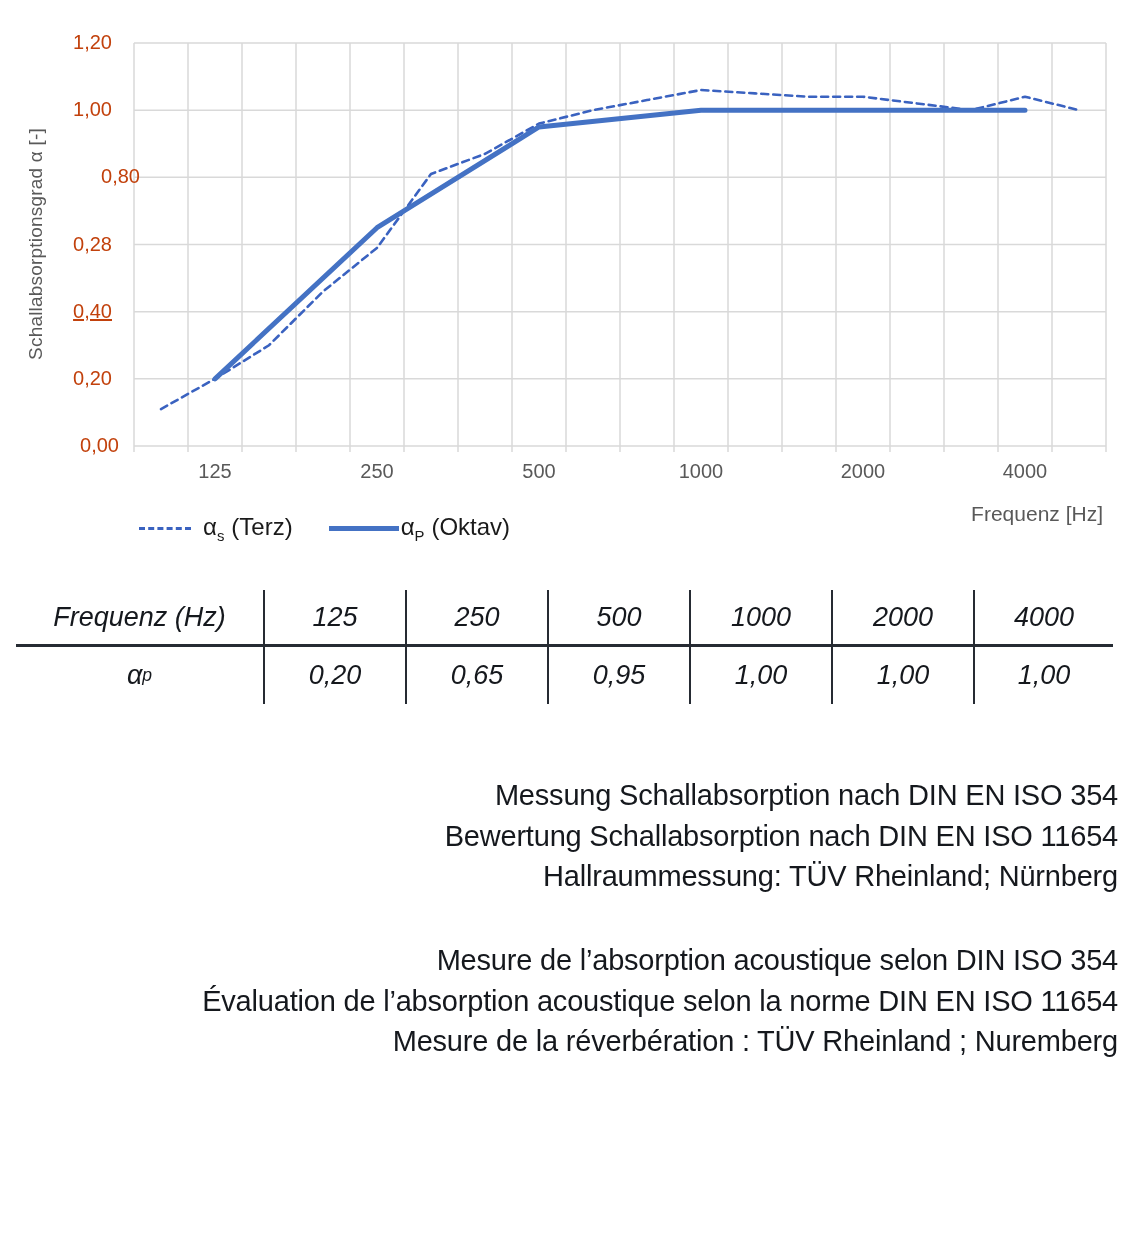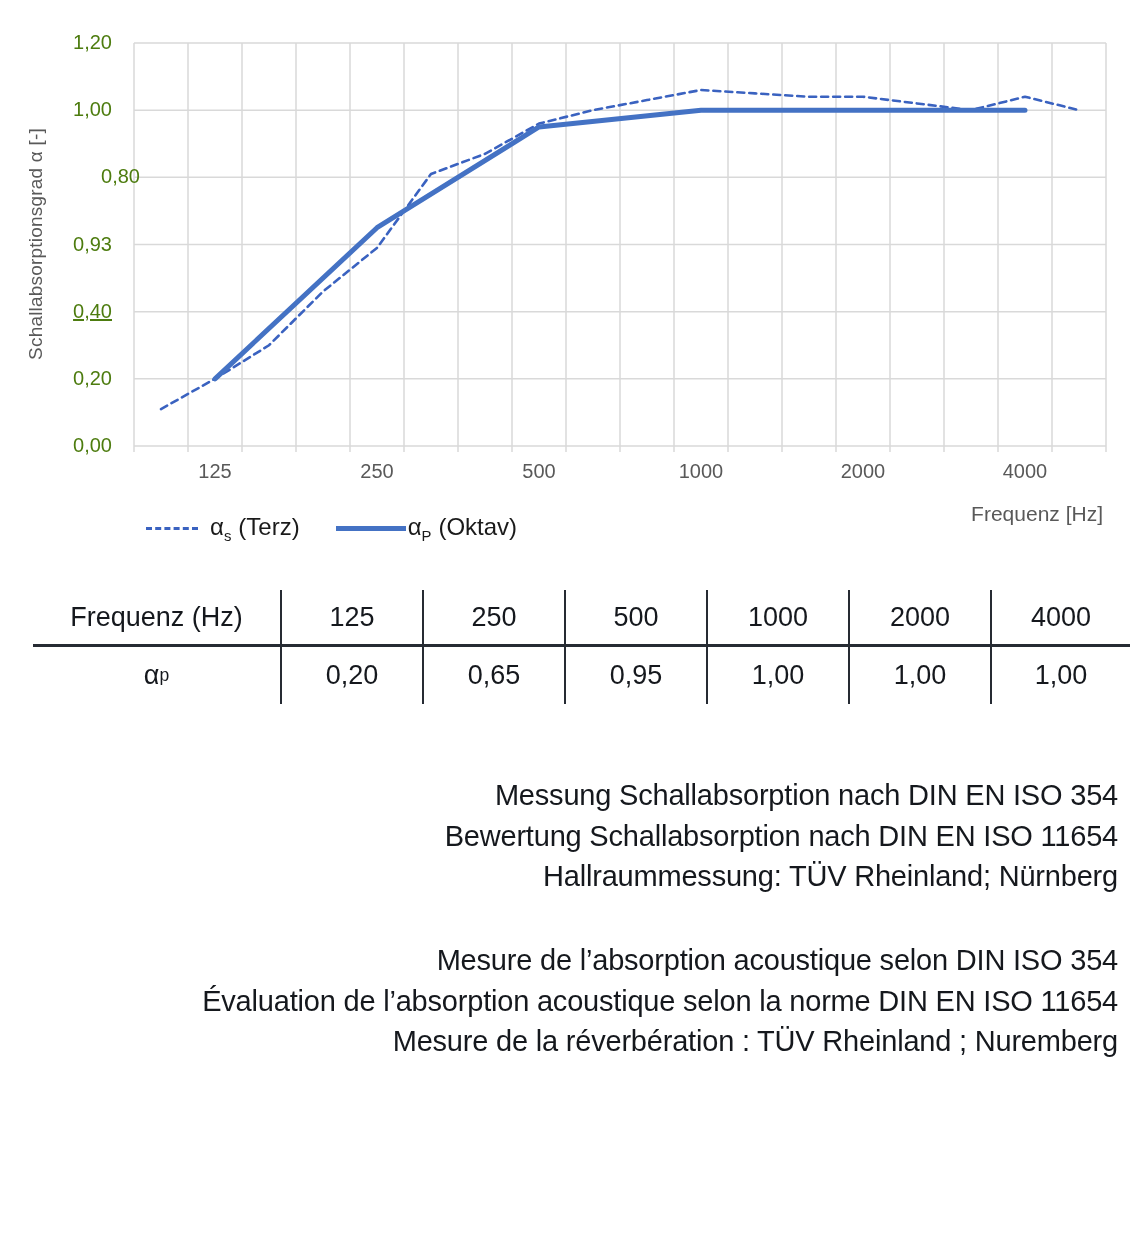--- a/index.html
+++ b/index.html
@@ -4,35 +4,35 @@
 <style>
   html,body{margin:0;padding:0;background:#fff;}
   .page{position:relative;width:1135px;height:1234px;background:#fff;overflow:hidden;
         font-family:"Liberation Sans",sans-serif;}
 
   
   .chart-area{position:absolute;left:0;top:0;width:1135px;height:560px;}
   .chart-area svg{position:absolute;left:0;top:0;}
   .y-axis-title{position:absolute;left:36px;top:244px;transform:translate(-50%,-50%) rotate(-90deg);
 stroke:none;color:#595959;font-size:19px;white-space:nowrap;letter-spacing:.2px;}
-  .y-tick{position:absolute;left:0;width:112px;text-align:right;color:#4d7c0f;font-size:20px;}
+  .y-tick{position:absolute;left:0;width:112px;text-align:right;color:#c2410c;font-size:20px;}
   .x-tick{position:absolute;width:90px;text-align:center;color:#595959;font-size:20px;}
   .x-axis-title{position:absolute;right:32px;top:502px;color:#595959;font-size:21px;text-align:right;}
 
-  .legend{position:absolute;left:146px;top:513px;display:flex;align-items:center;
+  .legend{position:absolute;left:139px;top:513px;display:flex;align-items:center;
           font-size:24px;color:#1a1a1a;}
   .legend .sample-dash{width:52px;border-top:3px dashed #3a62c0;margin-right:12px;}
   .legend .sample-solid{width:70px;height:5px;background:#4472c4;margin-left:36px;margin-right:2px;}
   .legend sub{font-size:0.62em;}
   .legend .lbl-txt{margin-left:7px;}
 
   
-  .freq-table{position:absolute;left:33px;top:590px;display:grid;
+  .freq-table{position:absolute;left:16px;top:590px;display:grid;
               grid-template-columns:247px 142px 142px 142px 142px 142px 140px;
-              grid-auto-rows:57px;color:#15181d;font-size:27px;}
+              grid-auto-rows:57px;color:#15181d;font-size:27px;font-style:italic;}
   .freq-table .cell{display:flex;align-items:center;justify-content:center;}
   .freq-table .cell.vline{border-left:2px solid #262b33;}
   .freq-table .cell.hline{border-bottom:3px solid #262b33;}
   .freq-table sub{font-size:0.65em;}
 
   
   .note{position:absolute;right:17px;width:1100px;text-align:right;color:#15181d;
         font-size:29px;line-height:40.5px;letter-spacing:-0.2px;}
   .note-german{top:775px;}
   .note-french{top:940px;}
@@ -89,24 +89,24 @@
         <line x1="1052" x2="1052" y1="43" y2="446" stroke="#d9d9d9" stroke-width="1.5"></line>
         <line x1="1052" x2="1052" y1="446" y2="452" stroke="#d9d9d9" stroke-width="1.5"></line>
         <line x1="1106" x2="1106" y1="43" y2="446" stroke="#d9d9d9" stroke-width="1.5"></line>
         <line x1="1106" x2="1106" y1="446" y2="452" stroke="#d9d9d9" stroke-width="1.5"></line>
         <polyline points="161,409.05833333333334 215,378.8333333333333 269,345.25 323,291.51666666666665 377,247.85833333333335 431,173.97499999999997 485,153.825 539,123.59999999999997 593,110.16666666666663 647,100.09166666666664 701,90.01666666666665 755,93.37499999999994 809,96.73333333333335 863,96.73333333333335 917,103.44999999999999 971,110.16666666666663 1025,96.73333333333335 1079,110.16666666666663" fill="none" stroke="#3a62c0" stroke-linejoin="round" stroke-linecap="round" stroke-width="2.6" stroke-dasharray="7 5"></polyline>
         <polyline points="215,378.8333333333333 377,227.70833333333331 539,126.95833333333337 701,110.16666666666663 863,110.16666666666663 1025,110.16666666666663" fill="none" stroke="#4472c4" stroke-linejoin="round" stroke-linecap="round" stroke-width="5"></polyline>
       </svg>
     <div class="y-axis-title">Schallabsorptionsgrad α [-]</div>
     <div class="x-axis-title">Frequenz [Hz]</div>
     <div id="tick-labels">
-        <div class="y-tick" style="top: 434px;">0,00</div>
+        <div class="y-tick" style="top: 434px; padding-left: 7px;">0,00</div>
         <div class="y-tick" style="top: 366.833px;">0,20</div>
         <div class="y-tick" style="top: 299.667px; text-decoration: underline;">0,40</div>
-        <div class="y-tick" style="top: 232.5px;">0,93</div>
+        <div class="y-tick" style="top: 232.5px;">0,28</div>
         <div class="y-tick" style="top: 165.333px; padding-left: 28px;">0,80</div>
         <div class="y-tick" style="top: 98.1667px;">1,00</div>
         <div class="y-tick" style="top: 31px;">1,20</div>
         <div class="x-tick" style="left: 170px; top: 460px;">125</div>
         <div class="x-tick" style="left: 332px; top: 460px;">250</div>
         <div class="x-tick" style="left: 494px; top: 460px;">500</div>
         <div class="x-tick" style="left: 656px; top: 460px;">1000</div>
         <div class="x-tick" style="left: 818px; top: 460px;">2000</div>
         <div class="x-tick" style="left: 980px; top: 460px;">4000</div>
       </div>

